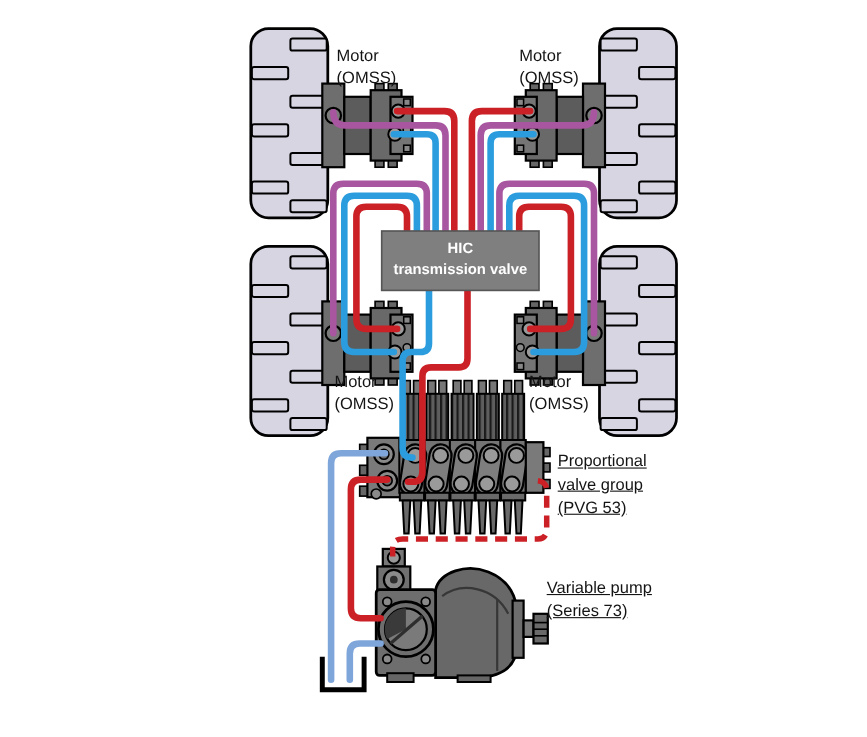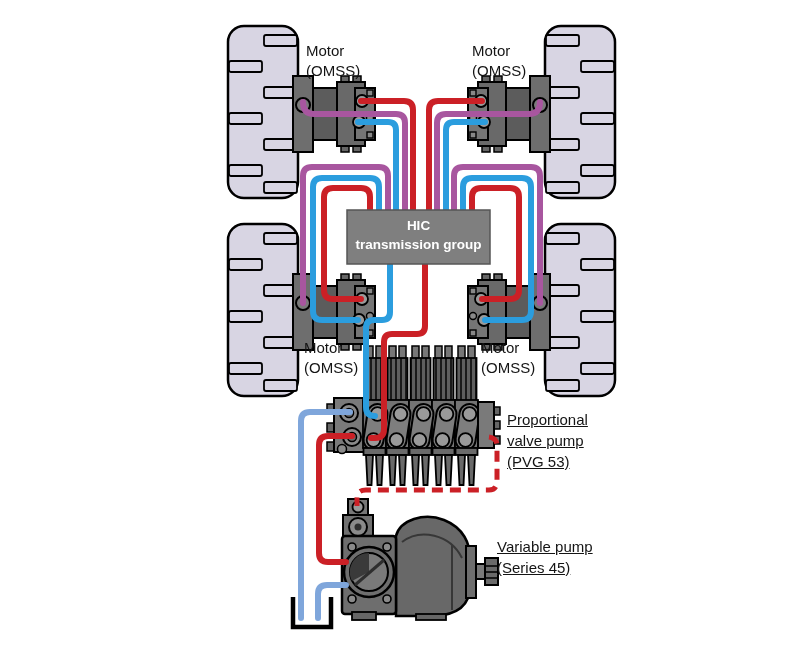--- a/index.html
+++ b/index.html
@@ -235,24 +235,24 @@
 <div class="lbl" style="left:304px;top:338px">
   <div>Motor</div>
   <div>(OMSS)</div>
 </div>
 <div class="lbl" style="left:481px;top:338px">
   <div>Motor</div>
   <div>(OMSS)</div>
 </div>
 <div class="hic-lbl">
   <div>HIC</div>
-  <div>transmission group</div>
+  <div>transmission valve</div>
 </div>
 <div class="lbl lbl-pvg" style="left:507px;top:409px">
   <div>Proportional</div>
-  <div>valve pump</div>
+  <div>valve group</div>
   <div>(PVG 53)</div>
 </div>
-<div class="lbl lbl-pvg" style="left:497px;top:536px">
+<div class="lbl lbl-pvg" style="left:497px;top:524px">
   <div>Variable pump</div>
-  <div>(Series 45)</div>
+  <div>(Series 73)</div>
 </div>
 </div>
 
 </body></html>

